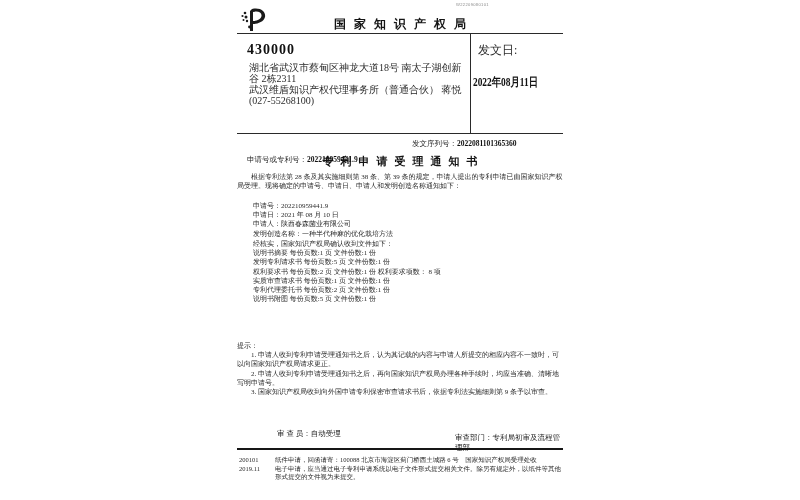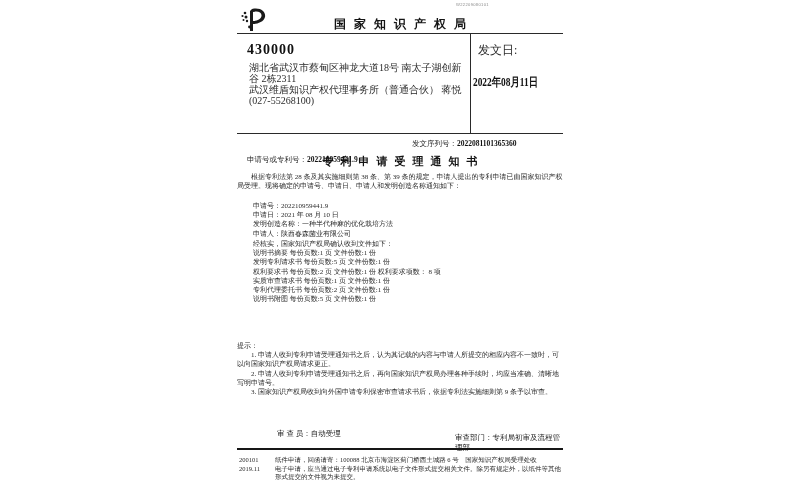--- a/index.html
+++ b/index.html
@@ -106,22 +106,22 @@
     </span>
   </div>
 
   <div class="abs notice-title">专利申请受理通知书</div>
 
   <div class="abs body-text intro">根据专利法第 28 条及其实施细则第 38 条、第 39 条的规定，申请人提出的专利申请已由国家知识产权局受理。现将确定的申请号、申请日、申请人和发明创造名称通知如下：</div>
 
   <div class="abs body-text details">
     <div>申请号：202210959441.9</div>
     <div>申请日：2021 年 08 月 10 日</div>
+    <div>申请人：陕西春森菌业有限公司</div>
     <div>发明创造名称：一种半代种麻的优化栽培方法</div>
-    <div>申请人：陕西春森菌业有限公司</div>
   </div>
 
   <div class="abs body-text received">
     <div>经核实，国家知识产权局确认收到文件如下：</div>
     <div>说明书摘要 每份页数:1 页 文件份数:1 份</div>
     <div>发明专利请求书 每份页数:5 页 文件份数:1 份</div>
     <div>权利要求书 每份页数:2 页 文件份数:1 份 权利要求项数： 8 项</div>
     <div>实质审查请求书 每份页数:1 页 文件份数:1 份</div>
     <div>专利代理委托书 每份页数:2 页 文件份数:1 份</div>
     <div>说明书附图 每份页数:5 页 文件份数:1 份</div>

